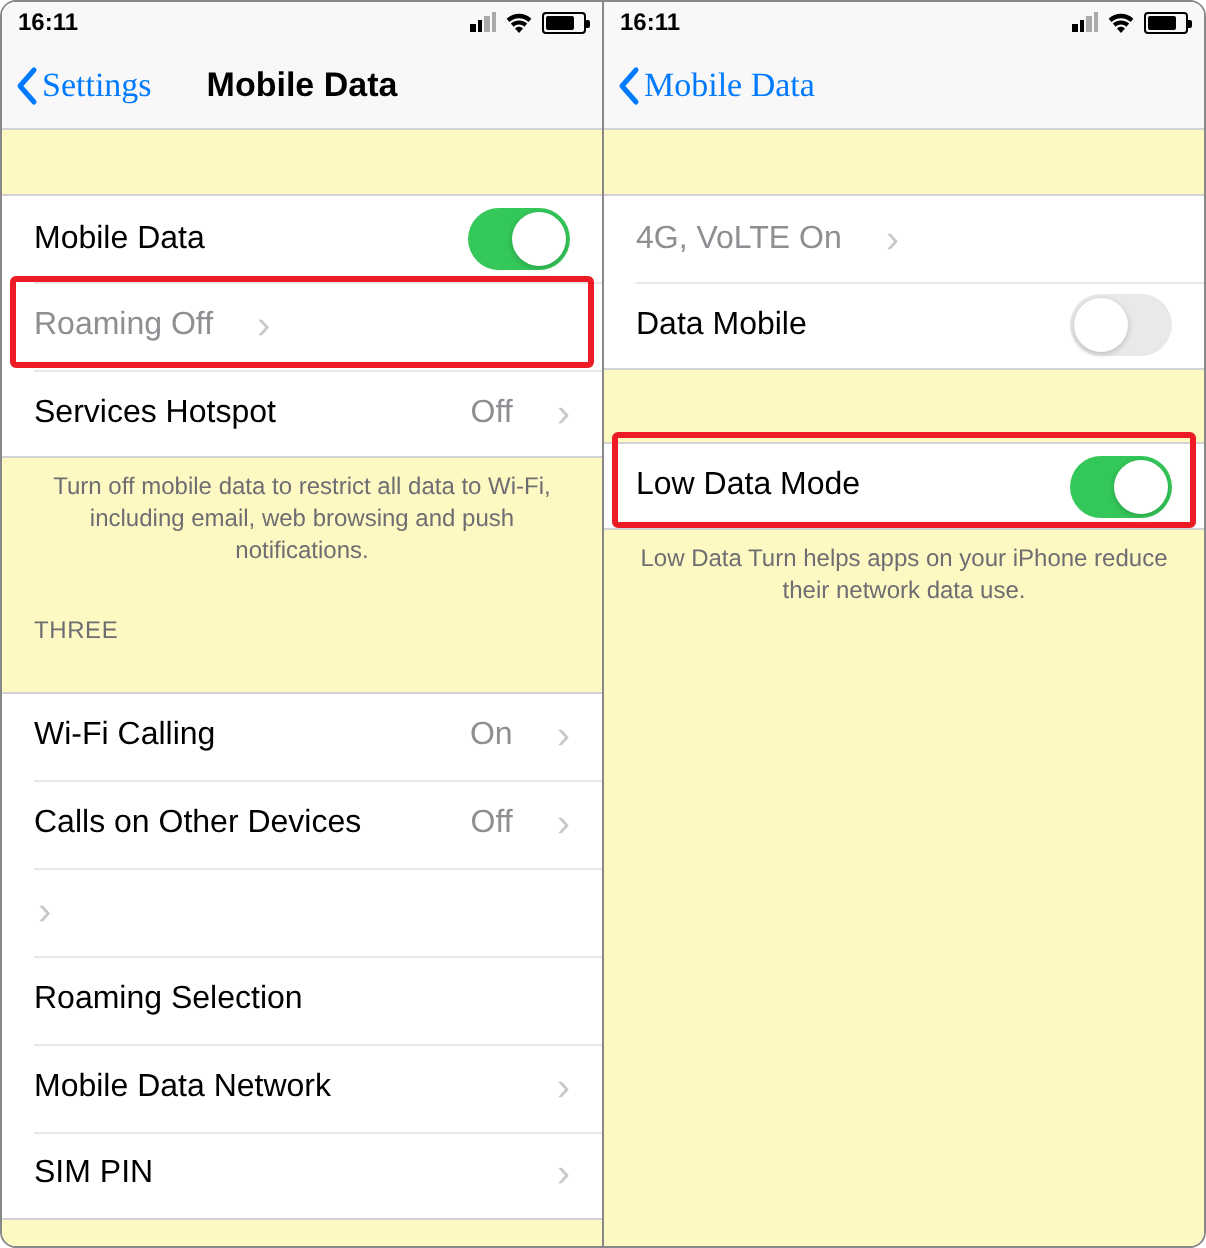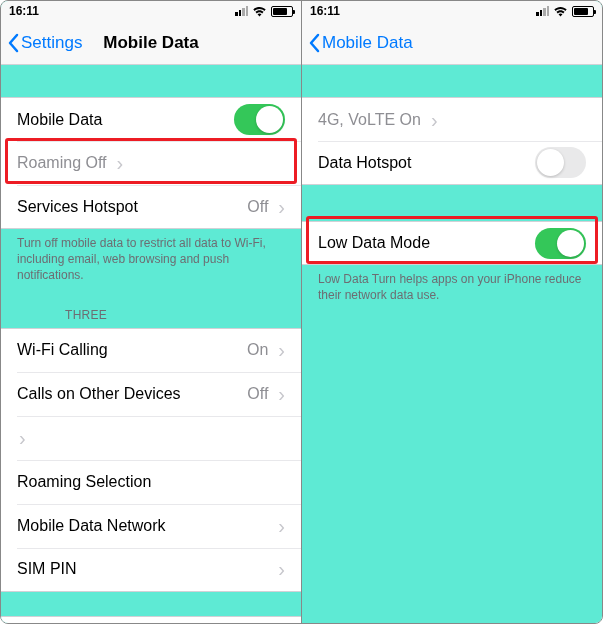--- a/index.html
+++ b/index.html
@@ -8,21 +8,21 @@
       background: #fff;
       width: 603px;
       height: 624px;
       display: flex;
       border: 1px solid #888;
       border-radius: 8px;
       overflow: hidden;
     }
     .phone {
       flex: 1;
-      background: #5eead4;
+      background: #fef9c3;
       display: flex;
       flex-direction: column;
       overflow: hidden;
       position: relative;
     }
     .phone + .phone { border-left: 1px solid #888; }
     .statusbar {
       height: 20px;
       background: #f8f8f8;
       display: flex;
@@ -42,44 +42,45 @@
       position: relative;
       padding: 0 6px;
     }
     .navbar .back {
       color: #007aff;
       font-size: 17px;
       display: flex;
       align-items: center;
       gap: 2px;
       cursor: pointer;
+      font-family: Liberation Serif, serif;
     }
     .navbar .title {
       position: absolute;
       left: 0; right: 0;
       text-align: center;
       font-size: 17px;
       font-weight: 600;
       pointer-events: none;
     }
     .content { flex: 1; overflow-y: auto; }
     .spacer { height: 32px; }
     .group-header {
       font-size: 12px;
       color: #6d6d72;
-      padding: 16px 16px 6px;
+      padding: 16px 16px 24px;
       text-transform: uppercase;
       letter-spacing: 0.3px;
-      margin-left: 48px;
     }
     .footer-text {
       font-size: 12px;
       color: #6d6d72;
       padding: 6px 16px 8px;
       line-height: 1.35;
+      text-align: center;
     }
     .row {
       background: #fff;
       min-height: 44px;
       display: flex;
       align-items: center;
       padding: 0 16px;
       font-size: 16px;
       position: relative;
       cursor: pointer;
@@ -89,21 +90,21 @@
       content: "";
       position: absolute;
       top: 0; left: 16px; right: 0;
       height: 1px;
       background: #d1d1d6;
       transform: scaleY(0.5);
     }
     .row.first { border-top: 0.5px solid #d1d1d6; }
     .row.last { border-bottom: 0.5px solid #d1d1d6; }
     .row .label { flex: 1; color: #000; }
-    .row .value { color: #8e8e93; margin-right: 8px; }
+    .row .value { color: #8e8e93; margin-right: 20px; }
     .chevron { color: #c7c7cc; font-size: 20px; line-height: 1; padding-left: 2px;}
     .toggle {
       width: 51px; height: 31px;
       border-radius: 31px;
       position: relative;
       flex-shrink: 0;
     }
     .toggle.on { background: #34c759; }
     .toggle.off { background: #e9e9ea; }
     .toggle .knob {
@@ -262,21 +263,21 @@
     </div>
   </div>
   <div class="content">
     <div class="spacer"></div>
 
     <div class="row first">
       <span class="value">4G, VoLTE On</span>
       <span class="chevron">›</span>
     </div>
     <div class="row last">
-      <span class="label">Data Hotspot</span>
+      <span class="label">Data Mobile</span>
       <div class="toggle off">
           <div class="knob"></div>
         </div>
     </div>
 
     <div style="height:36px"></div>
 
     <div class="row first last">
       <span class="label">Low Data Mode</span>
       <div class="toggle on">

